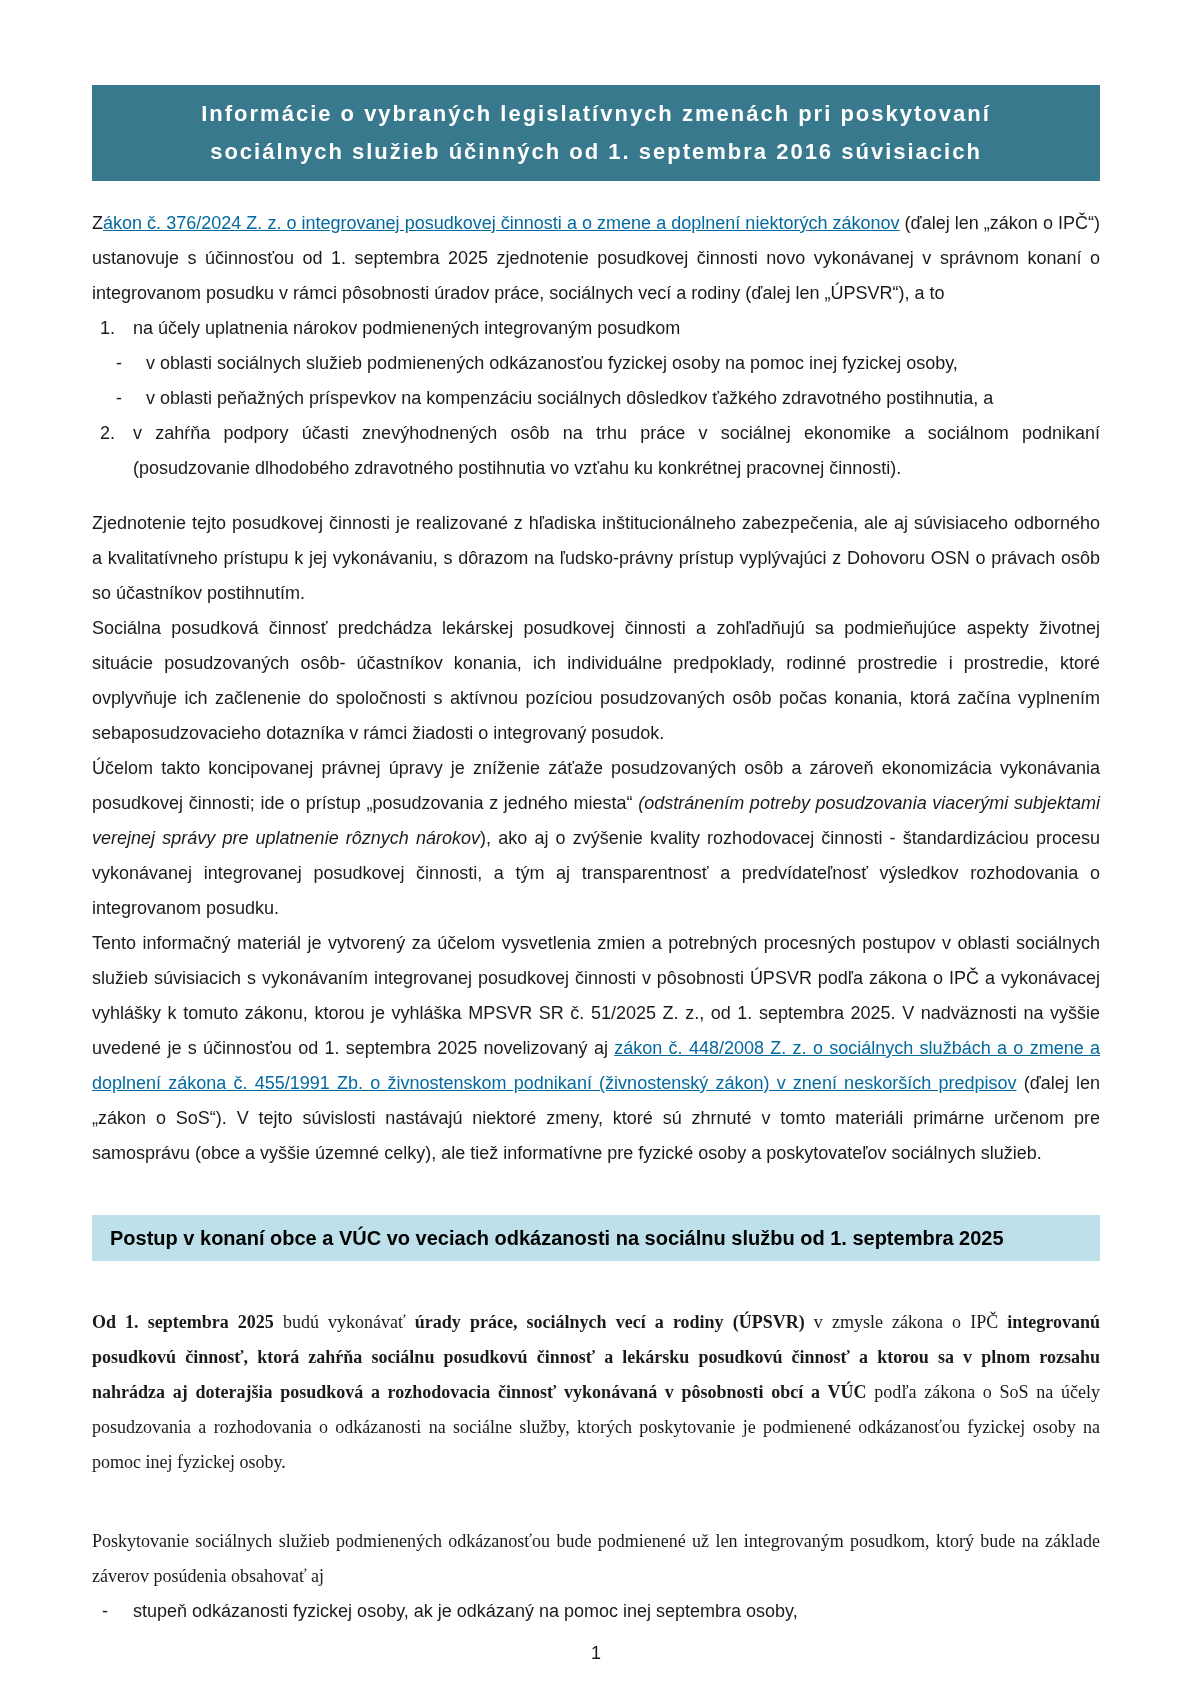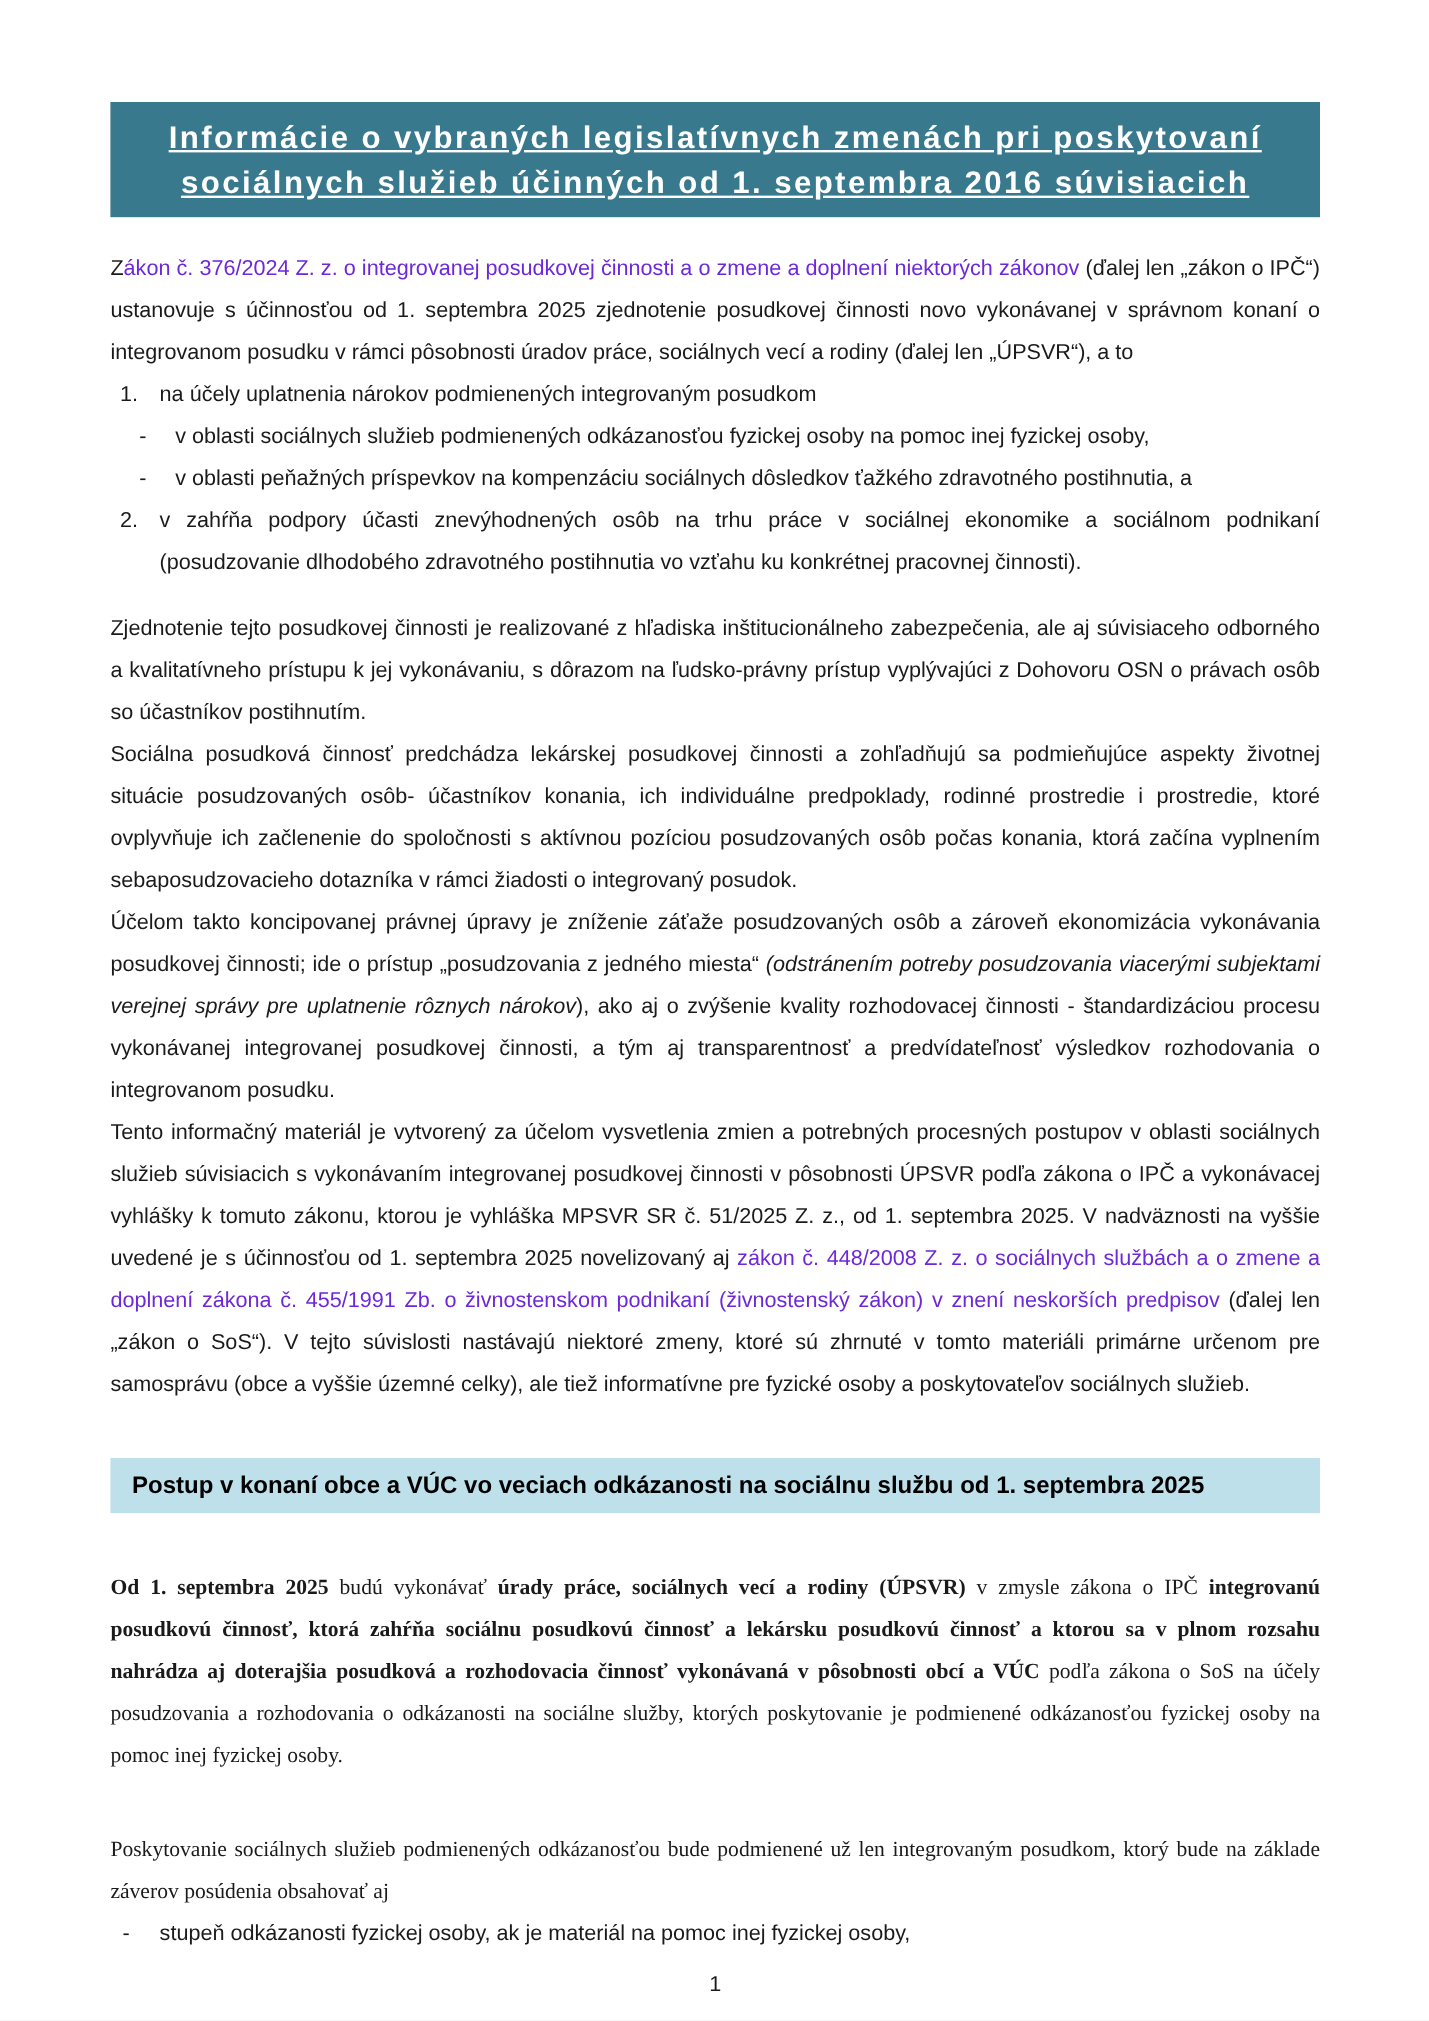--- a/index.html
+++ b/index.html
@@ -5,42 +5,42 @@
   html, body { margin:0; padding:0; background:#e8e8e8; }
   .page {
     width:1191px; height:1684px; background:#ffffff; margin:0 auto;
     font-family:"Liberation Sans", sans-serif; color:#1a1a1a;
     box-sizing:border-box; overflow:hidden; position:relative;
   }
   .content { padding:85px 91px 0 92px; box-sizing:border-box; }
 
   .title-band {
     background:#38798E; color:#ffffff; text-align:center;
-    font-weight:bold; font-size:26px; line-height:38px;
-    letter-spacing:2px; padding:10px 16px;text-decoration:underline;
+    font-weight:bold; font-size:22px; line-height:38px;
+    letter-spacing:2px; padding:10px 16px;
   }
 
   .para {
     font-size:18px; line-height:35px; text-align:justify; margin:0;
   }
   .mt-intro   { margin-top:25px; }
   .mt-block   { margin-top:20px; }
   .mt-small   { }
   .mt-para    { margin-top:44px;font-family:Liberation Serif, serif; }
 
   .list-row { display:flex; font-size:18px; line-height:35px; }
   .list-row .txt { flex:1; text-align:justify; }
   .lvl-num  { padding-left:8px; }
   .lvl-num .marker  { flex:0 0 33px; }
   .lvl-dash { padding-left:24px; }
   .lvl-dash .marker { flex:0 0 30px; }
   .lvl-dash2 { padding-left:10px; }
   .lvl-dash2 .marker { flex:0 0 31px; }
 
-  a.doc-link { color:#6d28d9; cursor:pointer; }
+  a.doc-link { color:#0369a1; text-decoration:underline; cursor:pointer; }
   .italic { font-style:italic; }
   .bold   { font-weight:bold; }
 
   .section-heading {
     background:#BEE0EA; color:#000000; font-weight:bold;
     font-size:20px; line-height:30px; padding:8px 18px; margin-top:44px;
   }
 
   .page-number { text-align:center; font-size:18px; line-height:24px; margin-top:12px; }
 </style>
@@ -81,19 +81,19 @@
     <p class="para mt-small"><span>Tento informačný materiál je vytvorený za účelom vysvetlenia zmien a potrebných procesných postupov v oblasti sociálnych služieb súvisiacich s vykonávaním integrovanej posudkovej činnosti v pôsobnosti ÚPSVR podľa zákona o IPČ a vykonávacej vyhlášky k tomuto zákonu, ktorou je vyhláška MPSVR SR č. 51/2025 Z. z., od 1. septembra 2025. V nadväznosti na vyššie uvedené je s účinnosťou od 1. septembra 2025 novelizovaný aj </span><a class="doc-link">zákon č. 448/2008 Z. z. o sociálnych službách a o zmene a doplnení zákona č. 455/1991 Zb. o živnostenskom podnikaní (živnostenský zákon) v znení neskorších predpisov</a><span> (ďalej len „zákon o SoS“). V tejto súvislosti nastávajú niektoré zmeny, ktoré sú zhrnuté  v tomto materiáli primárne určenom pre samosprávu (obce a vyššie územné celky), ale tiež informatívne pre fyzické osoby a poskytovateľov sociálnych služieb.</span></p>
 
     <div class="section-heading">Postup v konaní obce a VÚC vo veciach odkázanosti na sociálnu službu od 1. septembra 2025</div>
 
     <p class="para mt-para"><span class="bold">Od 1. septembra 2025</span><span> budú vykonávať </span><span class="bold">úrady práce, sociálnych vecí a rodiny (ÚPSVR)</span><span> v zmysle zákona o IPČ </span><span class="bold">integrovanú posudkovú činnosť, ktorá zahŕňa sociálnu posudkovú činnosť a lekársku posudkovú činnosť a ktorou sa v plnom rozsahu nahrádza aj doterajšia posudková a rozhodovacia činnosť vykonávaná v pôsobnosti obcí a VÚC</span><span> podľa zákona o SoS na účely posudzovania a rozhodovania o odkázanosti na sociálne služby, ktorých poskytovanie je podmienené odkázanosťou fyzickej osoby na pomoc inej fyzickej osoby.</span></p>
 
     <p class="para mt-para">Poskytovanie sociálnych služieb podmienených odkázanosťou bude podmienené už len integrovaným posudkom, ktorý bude na základe záverov posúdenia obsahovať aj</p>
 
     <div class="list-row lvl-dash2">
       <span class="marker">-</span>
-      <span class="txt">stupeň odkázanosti fyzickej osoby, ak je materiál na pomoc inej fyzickej osoby,</span>
+      <span class="txt">stupeň odkázanosti fyzickej osoby, ak je odkázaný na pomoc inej septembra osoby,</span>
     </div>
 
     <div class="page-number">1</div>
 
   </div>
 </div>
 
 </body></html>

